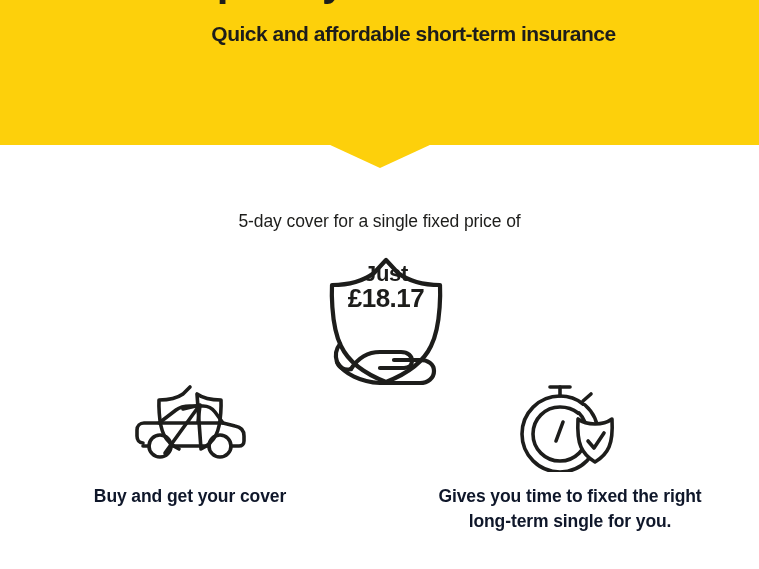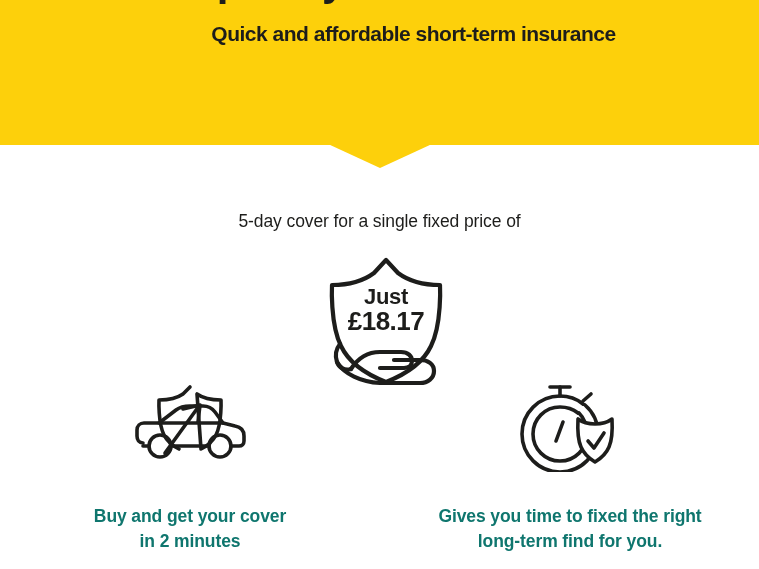--- a/index.html
+++ b/index.html
@@ -80,21 +80,21 @@
     position: absolute;
     left: 316px;
     top: 252px;
     width: 140px;
     height: 140px;
   }
   .shield-wrap svg { display: block; }
   .shield-price {
     position: absolute;
     left: 316px;
-    top: 285px;
+    top: 262px;
     width: 140px;
     text-align: center;
     line-height: 1.06;
     pointer-events: none;
   }
   .shield-price .just {
     display: block;
     font-size: 22px;
     font-weight: bold;
     letter-spacing: -0.3px;
@@ -119,27 +119,27 @@
 
   .feature-icon {
     height: 92px;
     display: flex;
     align-items: center;
     justify-content: center;
   }
   .feature-icon svg { display: block; }
 
   .feature-caption {
-    margin-top: 32px;
+    margin-top: 12px;
     text-align: center;
     font-size: 17.5px;
     font-weight: bold;
     line-height: 25px;
     letter-spacing: -0.1px;
-    color: #0f766e;
+    color: #0f172a;
   }
   .feature-caption .line { display: block; }
 </style>
 </head>
 <body>
 
 <div class="banner">
   <div class="banner-title-cut">Temporary car insurance</div>
   <div class="banner-subtitle">Quick and affordable short-term insurance</div>
 </div>
@@ -188,21 +188,20 @@
 
       <circle cx="29" cy="65" r="11"></circle>
       <circle cx="89" cy="65" r="11"></circle>
 
       <path d="M34 72 L68 25"></path>
       <path d="M52 28 L69 24 L67 41"></path>
     </svg>
   </div>
   <div class="feature-caption">
     <span class="line">Buy and get your cover</span>
-    <span class="line">in 2 minutes</span>
   </div>
 </div>
 
 <div class="feature feature-right">
   <div class="feature-icon">
     <svg width="110" height="92" viewBox="0 0 110 92" fill="none" stroke="#1d1d1b" stroke-width="3.6" stroke-linecap="round" stroke-linejoin="round">
 
       <path d="M70 25 C78 32 83 42 83 54 C83 75 66 92 45 92
                C24 92 7 75 7 54 C7 33 24 16 45 16
                C54 16 62 19 68 24"></path>
@@ -219,15 +218,15 @@
       <path d="M48 42 L41 61"></path>
 
       <path d="M80 44 C73 44 67 42 63 39 C63 39 62 58 66 67
                C69 74 75 79 80 82 C85 79 91 74 94 67
                C98 58 97 39 97 39 C93 42 87 44 80 44 Z" fill="#ffffff"></path>
       <path d="M73 61 L79 68 L89 53"></path>
     </svg>
   </div>
   <div class="feature-caption">
     <span class="line">Gives you time to fixed the right</span>
-    <span class="line">long-term find for you.</span>
+    <span class="line">long-term single for you.</span>
   </div>
 </div>
 
 </body></html>

